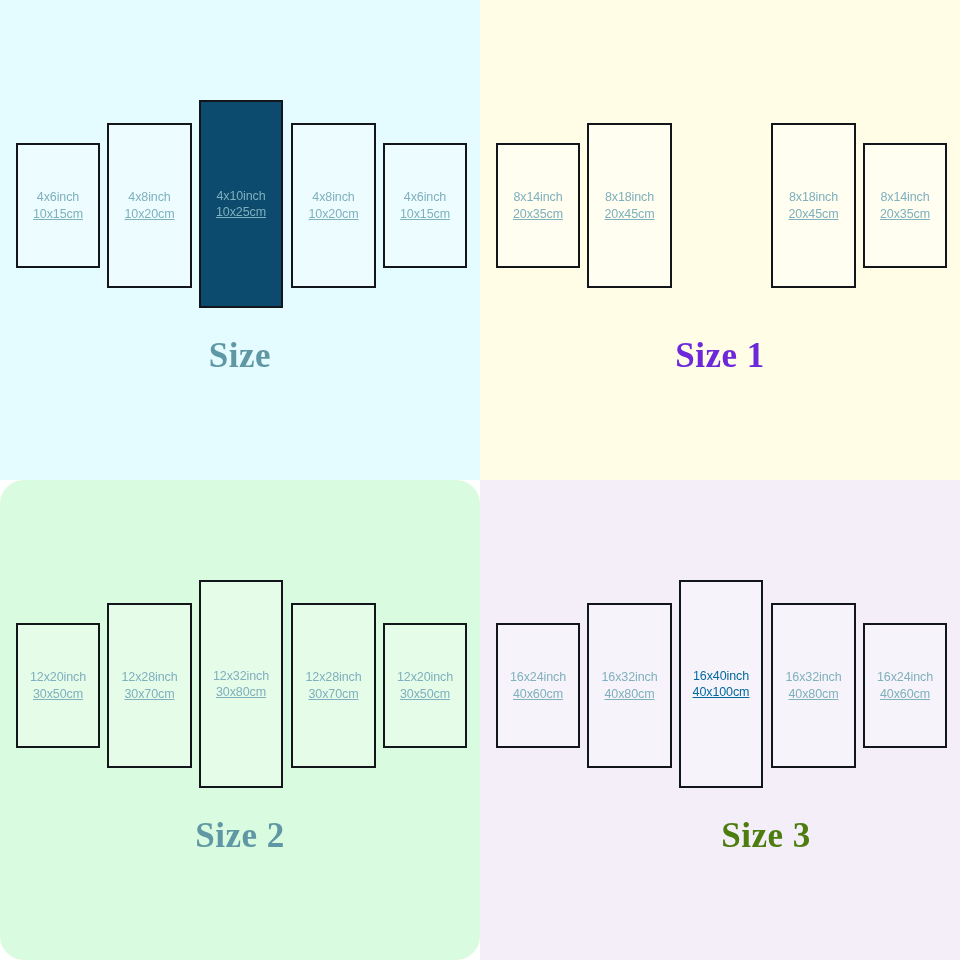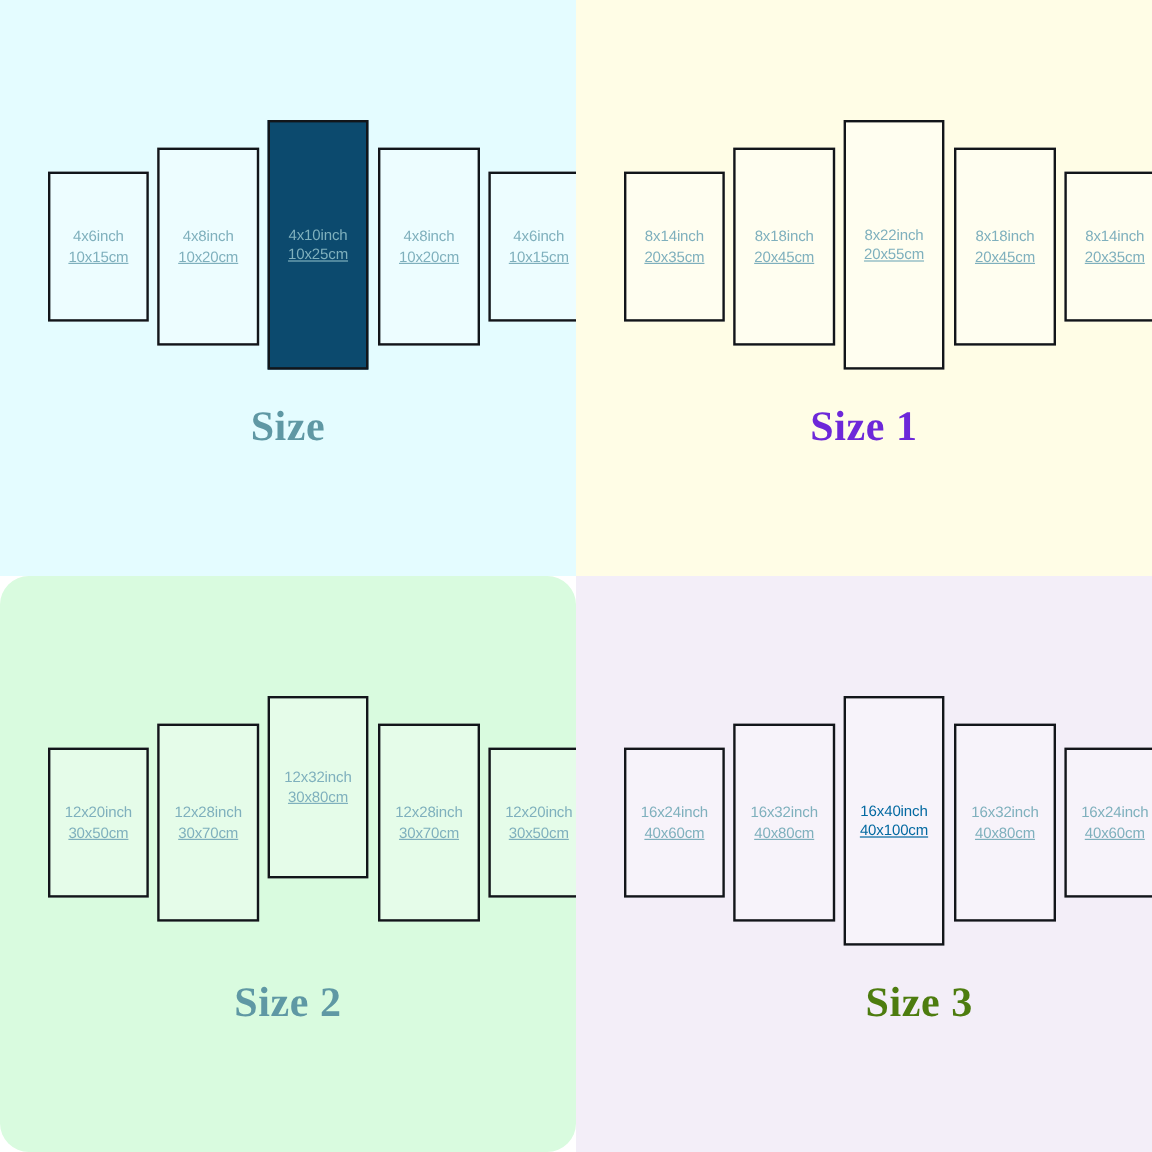--- a/index.html
+++ b/index.html
@@ -32,21 +32,20 @@
     width: 480px;
     height: 330px;
   }
   .panel {
     position: absolute;
     box-sizing: border-box;
     border: 2px solid #12151a;
     display: flex;
     align-items: center;
     justify-content: center;
-    margin-left: 24px;
   }
   .panel-label {
     text-align: center;
     color: #7fb0bd;
     font-size: 12.5px;
     line-height: 1.32;
     letter-spacing: -0.1px;
     white-space: nowrap;
     font-family: "Liberation Sans", sans-serif;
   }
@@ -92,41 +91,38 @@
       <div class="quad-title" style="color: rgb(95, 152, 164);">Size</div>
     </div>
     <div class="quadrant" style="background: rgb(255, 253, 230);">
       <div class="panel-stage">
         <div class="panel" style="left: 16px; top: 143px; width: 84px; height: 125px; border-color: rgb(18, 21, 26); background: rgb(255, 254, 240);">
           <div class="panel-label" style="color: rgb(127, 176, 189);"><span>8x14inch</span><span class="line2">20x35cm</span></div>
         </div>
         <div class="panel" style="left: 107px; top: 123px; width: 85px; height: 165px; border-color: rgb(18, 21, 26); background: rgb(255, 254, 240);">
           <div class="panel-label" style="color: rgb(127, 176, 189);"><span>8x18inch</span><span class="line2">20x45cm</span></div>
         </div>
-        <div class="panel" style="left: 199px; top: 100px; width: 84px; height: 208px; border-color: rgb(18, 21, 26); background: rgb(255, 254, 240);">
-          <div class="panel-label" style="color: rgb(127, 176, 189);"><span>8x22inch</span><span class="line2">20x55cm</span></div>
-        </div>
         <div class="panel" style="left: 291px; top: 123px; width: 85px; height: 165px; border-color: rgb(18, 21, 26); background: rgb(255, 254, 240);">
           <div class="panel-label" style="color: rgb(127, 176, 189);"><span>8x18inch</span><span class="line2">20x45cm</span></div>
         </div>
         <div class="panel" style="left: 383px; top: 143px; width: 84px; height: 125px; border-color: rgb(18, 21, 26); background: rgb(255, 254, 240);">
           <div class="panel-label" style="color: rgb(127, 176, 189);"><span>8x14inch</span><span class="line2">20x35cm</span></div>
         </div>
       </div>
       <div class="quad-title" style="color: #6d28d9;">Size 1</div>
     </div>
     <div class="quadrant" style="background: rgb(217, 251, 223); border-radius: 24px;">
       <div class="panel-stage">
         <div class="panel" style="left: 16px; top: 143px; width: 84px; height: 125px; border-color: rgb(18, 21, 26); background: rgb(229, 252, 233);">
           <div class="panel-label" style="color: rgb(127, 176, 189);"><span>12x20inch</span><span class="line2">30x50cm</span></div>
         </div>
         <div class="panel" style="left: 107px; top: 123px; width: 85px; height: 165px; border-color: rgb(18, 21, 26); background: rgb(229, 252, 233);">
           <div class="panel-label" style="color: rgb(127, 176, 189);"><span>12x28inch</span><span class="line2">30x70cm</span></div>
         </div>
-        <div class="panel" style="left: 199px; top: 100px; width: 84px; height: 152px; border-color: rgb(18, 21, 26); background: rgb(229, 252, 233);">
+        <div class="panel" style="left: 199px; top: 100px; width: 84px; height: 208px; border-color: rgb(18, 21, 26); background: rgb(229, 252, 233);">
           <div class="panel-label" style="color: rgb(127, 176, 189);"><span>12x32inch</span><span class="line2">30x80cm</span></div>
         </div>
         <div class="panel" style="left: 291px; top: 123px; width: 85px; height: 165px; border-color: rgb(18, 21, 26); background: rgb(229, 252, 233);">
           <div class="panel-label" style="color: rgb(127, 176, 189);"><span>12x28inch</span><span class="line2">30x70cm</span></div>
         </div>
         <div class="panel" style="left: 383px; top: 143px; width: 84px; height: 125px; border-color: rgb(18, 21, 26); background: rgb(229, 252, 233);">
           <div class="panel-label" style="color: rgb(127, 176, 189);"><span>12x20inch</span><span class="line2">30x50cm</span></div>
         </div>
       </div>
       <div class="quad-title" style="color: rgb(95, 152, 164);">Size 2</div>

